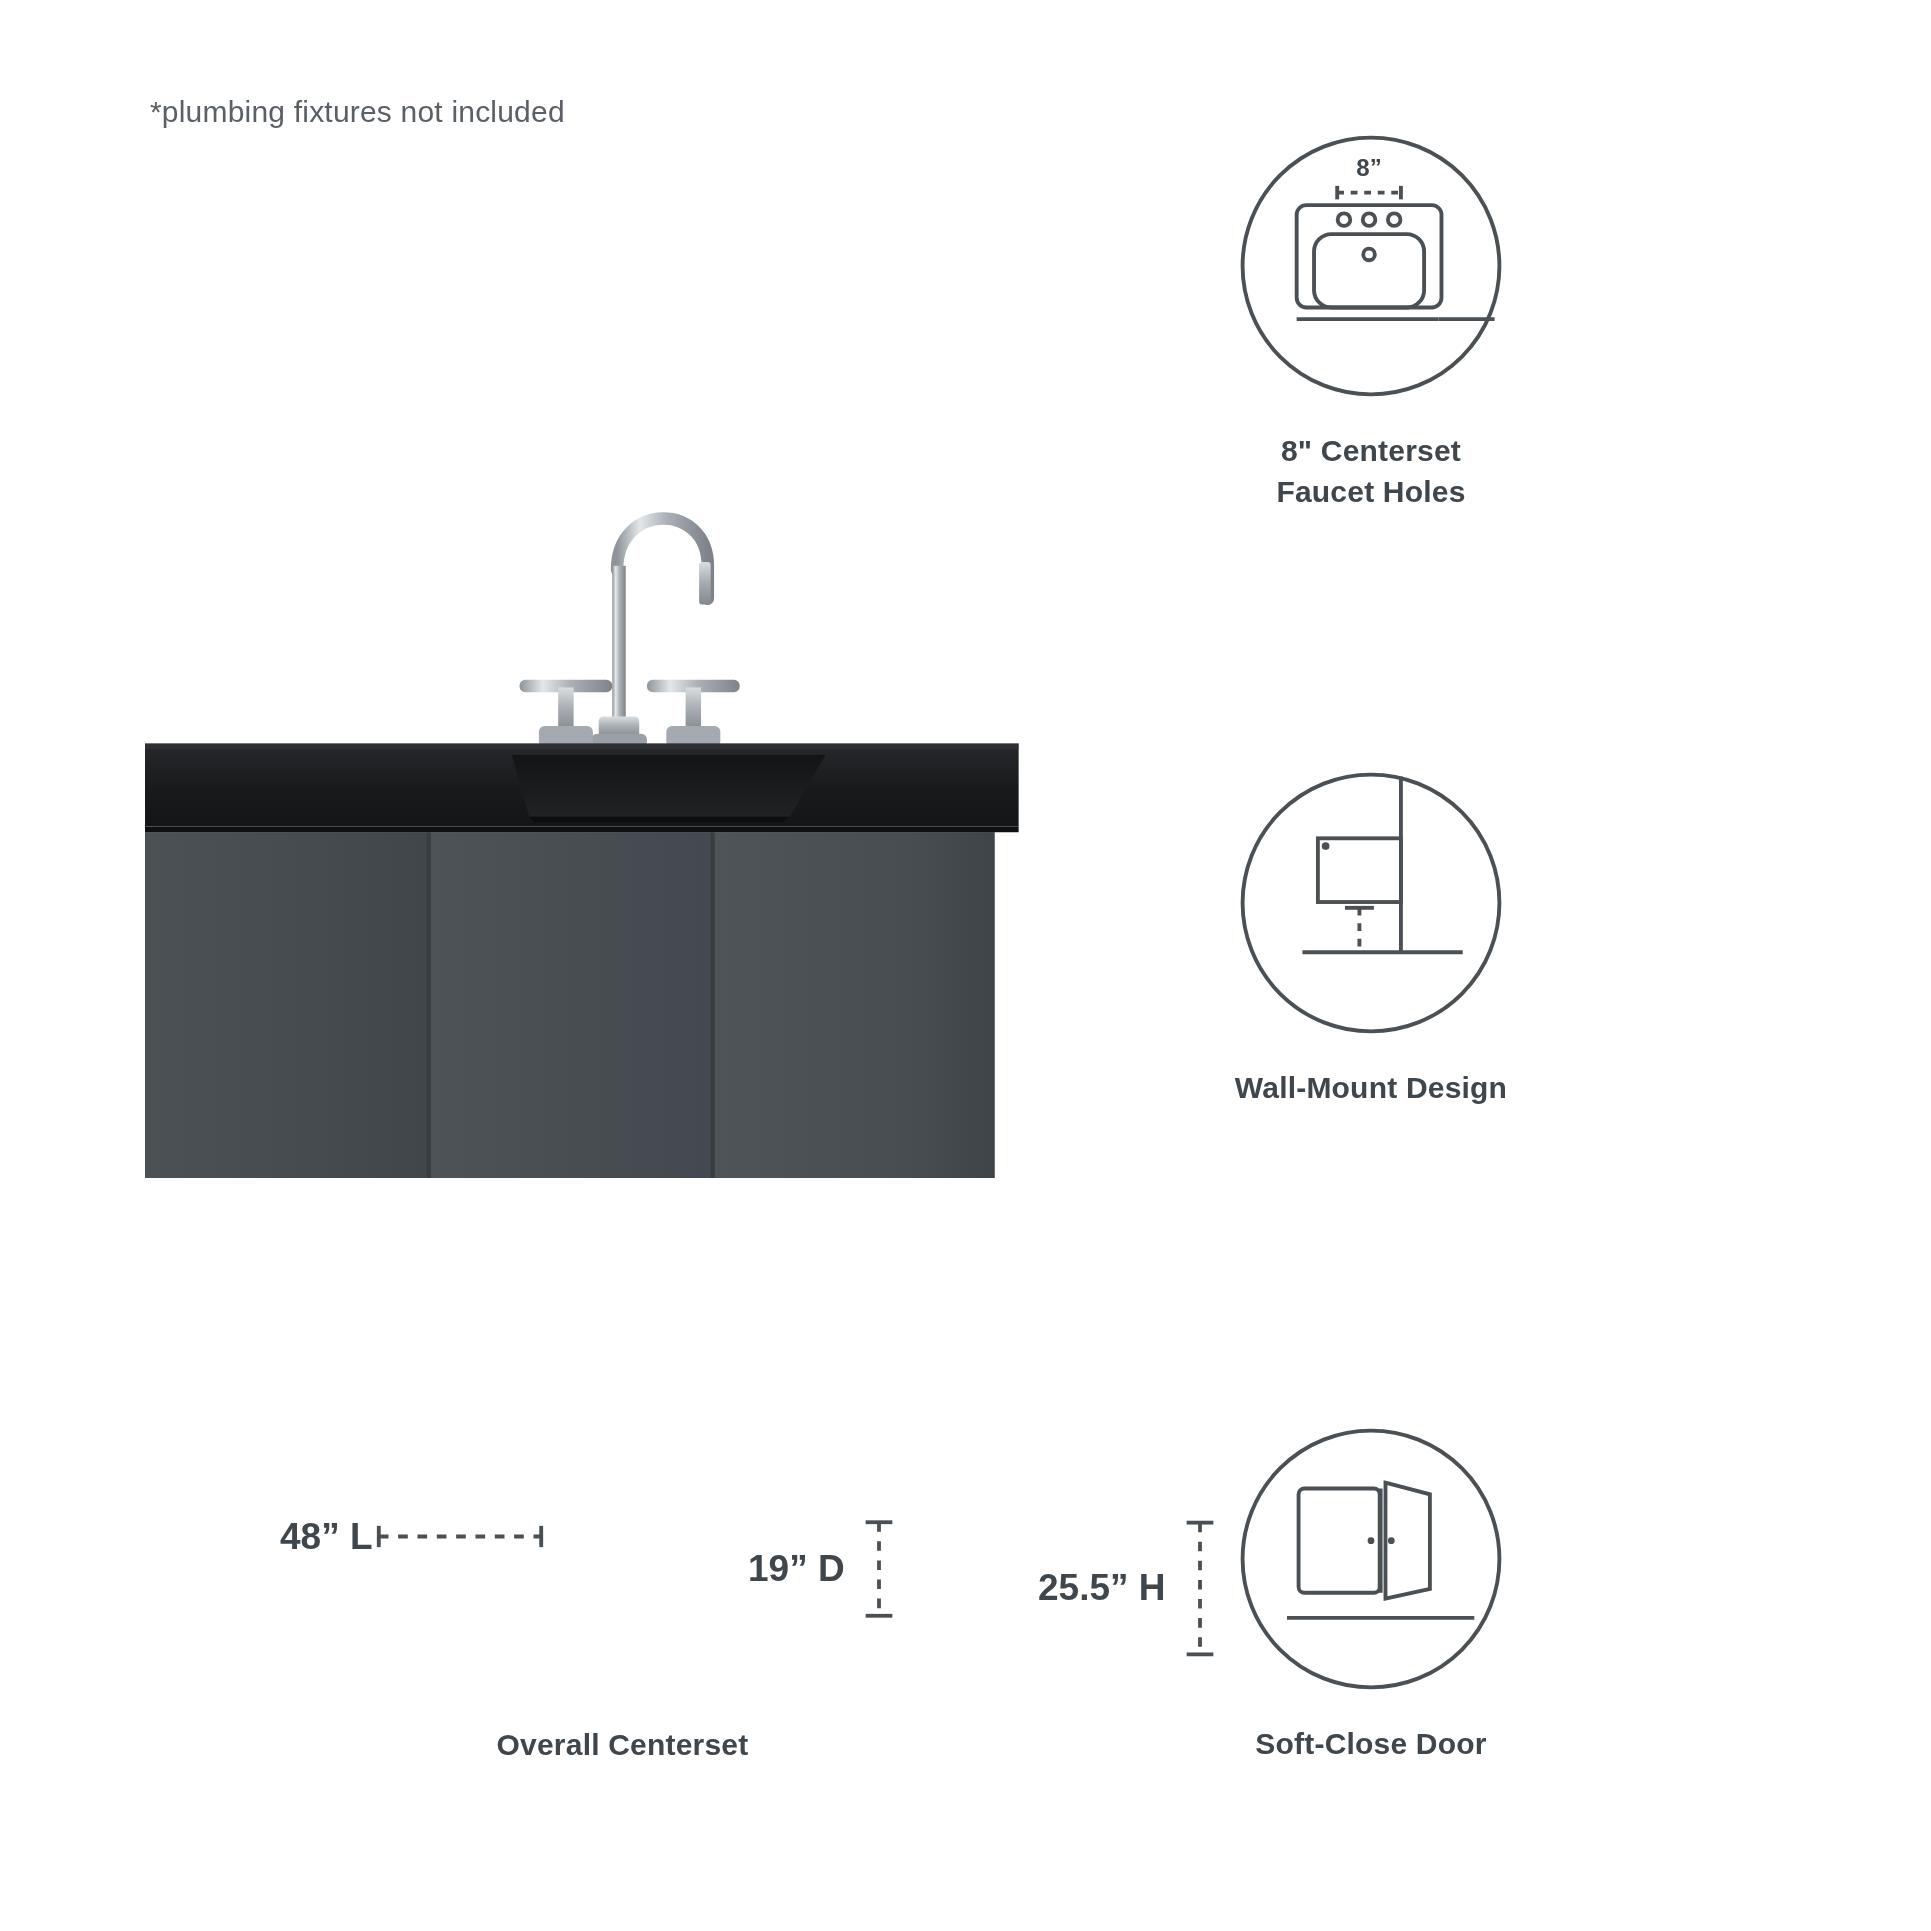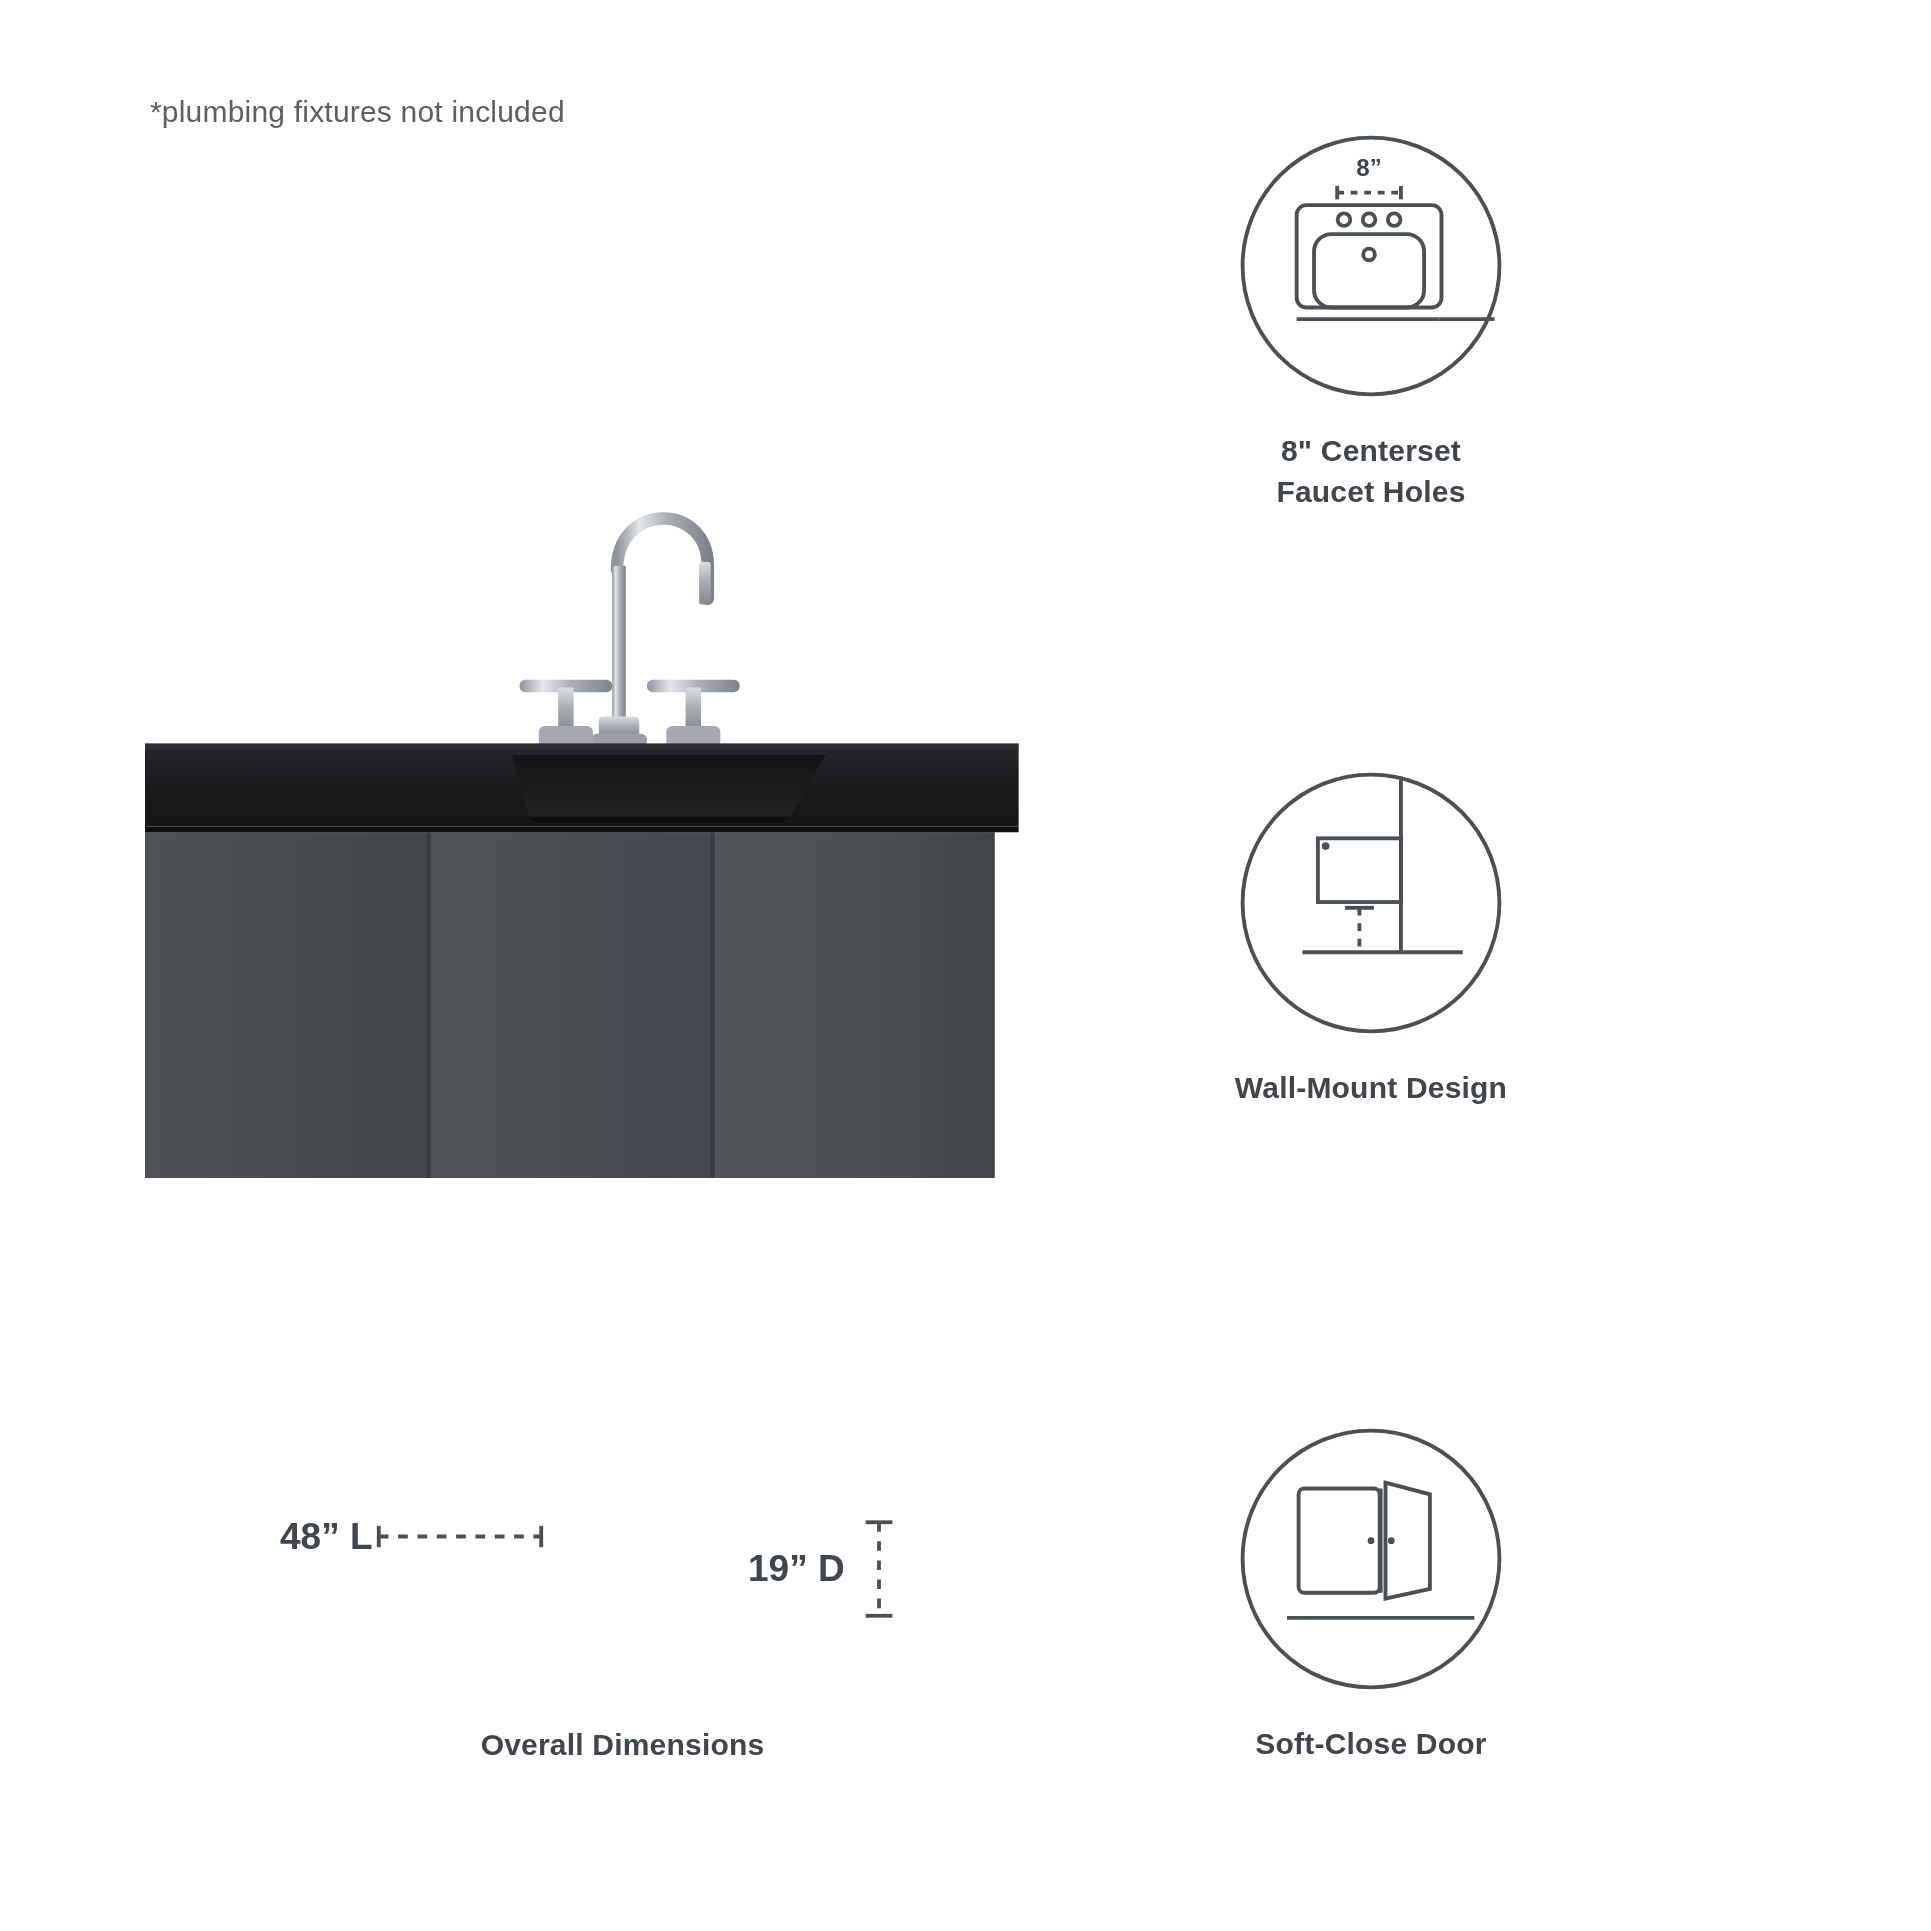--- a/index.html
+++ b/index.html
@@ -278,20 +278,28 @@
 
       <div class="dim-item" id="dim-depth">
         <div class="dim-label">19” D</div>
         <svg class="dim-graphic" width="42" height="106" viewBox="0 0 44 110" xmlns="http://www.w3.org/2000/svg">
           <line x1="8" y1="6" x2="36" y2="6" stroke="#4a5054" stroke-width="4"></line>
           <line x1="8" y1="104" x2="36" y2="104" stroke="#4a5054" stroke-width="4"></line>
           <line x1="22" y1="6" x2="22" y2="104" stroke="#4a5054" stroke-width="4" stroke-dasharray="10 10"></line>
         </svg>
       </div>
 
-
-    </div>
-  </div>
-
-  <div class="dims-caption">Overall Dimensions</div>
+      <div class="dim-item" id="dim-height">
+        <div class="dim-label">25.5” H</div>
+        <svg class="dim-graphic" width="42" height="145" viewBox="0 0 44 150" xmlns="http://www.w3.org/2000/svg">
+          <line x1="8" y1="6" x2="36" y2="6" stroke="#4a5054" stroke-width="4"></line>
+          <line x1="8" y1="144" x2="36" y2="144" stroke="#4a5054" stroke-width="4"></line>
+          <line x1="22" y1="6" x2="22" y2="144" stroke="#4a5054" stroke-width="4" stroke-dasharray="10 10"></line>
+        </svg>
+      </div>
+
+    </div>
+  </div>
+
+  <div class="dims-caption">Overall Centerset</div>
 
 </div>
 
 
 </body></html>

